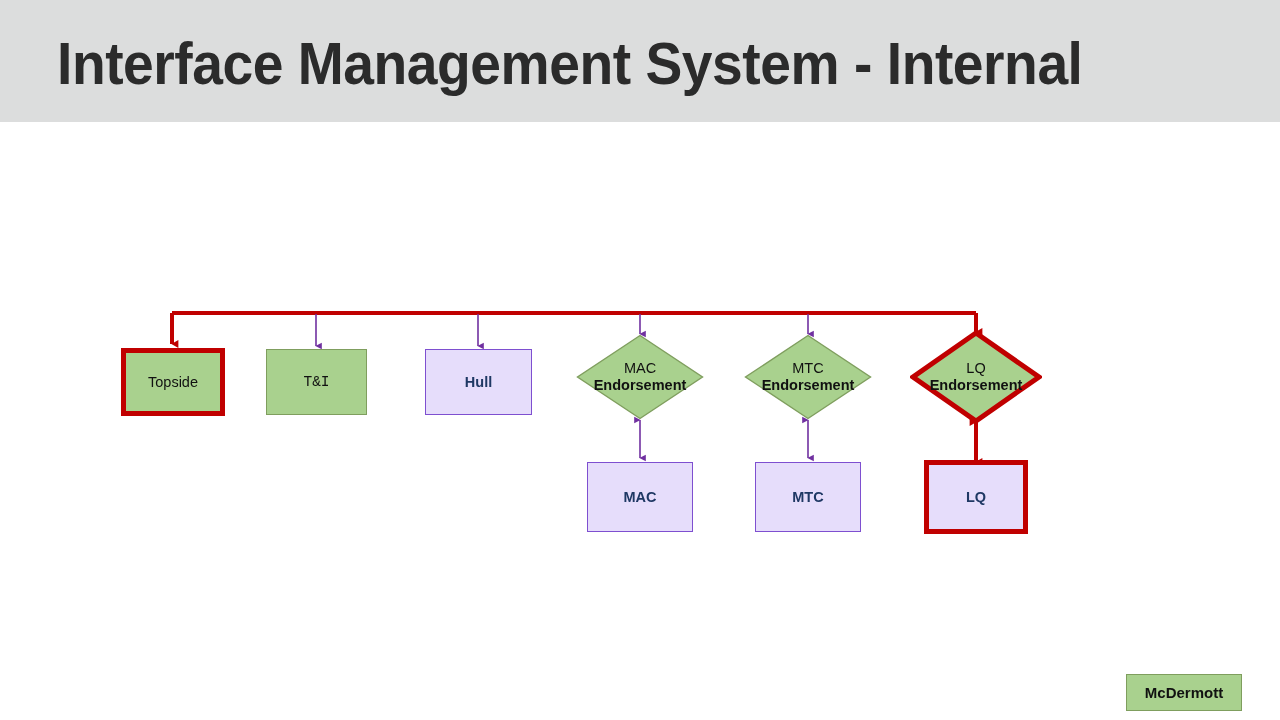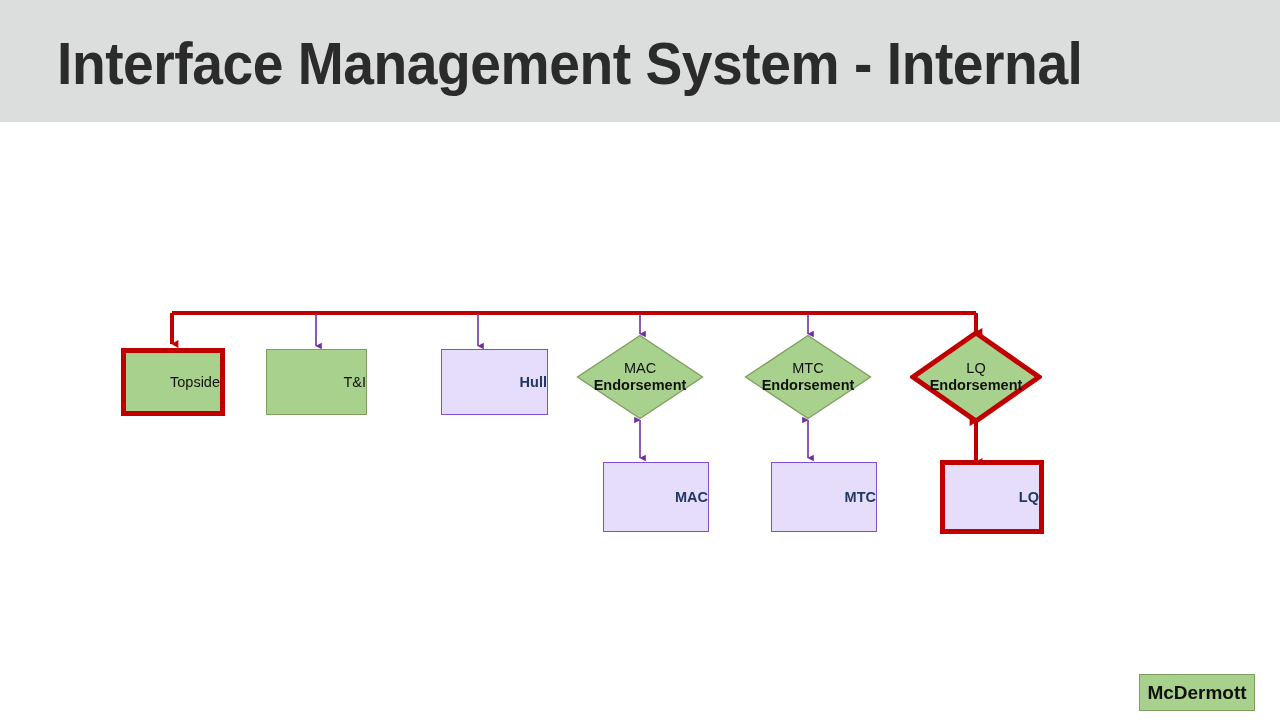--- a/index.html
+++ b/index.html
@@ -62,50 +62,49 @@
   .node {
     position: absolute;
     box-sizing: border-box;
     display: flex;
     align-items: center;
     justify-content: center;
     text-align: center;
   }
   .node-rect {
     border-style: solid;
-    justify-content: flex-end;
   }
   .fill-mcdermott {
     background: #a9d18e;
   }
   .fill-subcontractor {
     background: #e6ddfb;
   }
   .border-green {
     border-color: #7f9e5e;
     border-width: 1px;
+    font-family: Liberation Mono, monospace;
   }
   .border-purple {
     border-color: #7e4fd0;
     border-width: 1px;
   }
   .border-highlight {
     border-color: #c00000;
     border-width: 5px;
   }
   .label-dark {
     color: #111111;
     font-size: 14.5px;
     font-weight: normal;
   }
   .label-navy {
     color: #1f3864;
     font-size: 14.5px;
     font-weight: bold;
-    margin-left: 16px;
   }
 
   
   .diamond-wrap {
     position: absolute;
   }
   .diamond-wrap svg {
     position: absolute;
     left: 0;
     top: 0;
@@ -127,23 +126,22 @@
   .diamond-label .l1 { display: block; }
   .diamond-label .l2 { display: block; font-weight: bold; }
 
   
   .legend-item {
     position: absolute;
     box-sizing: border-box;
     display: flex;
     align-items: center;
     justify-content: center;
-    font-size: 19px;
+    font-size: 15px;
     font-weight: bold;
-    margin-left: 13px;
   }
   #legend-mcdermott {
     left: 1126px;
     top: 552px;
     width: 116px;
     height: 37px;
     background: #a9d18e;
     border: 1px solid #7f9e5e;
     color: #111111;
   }

